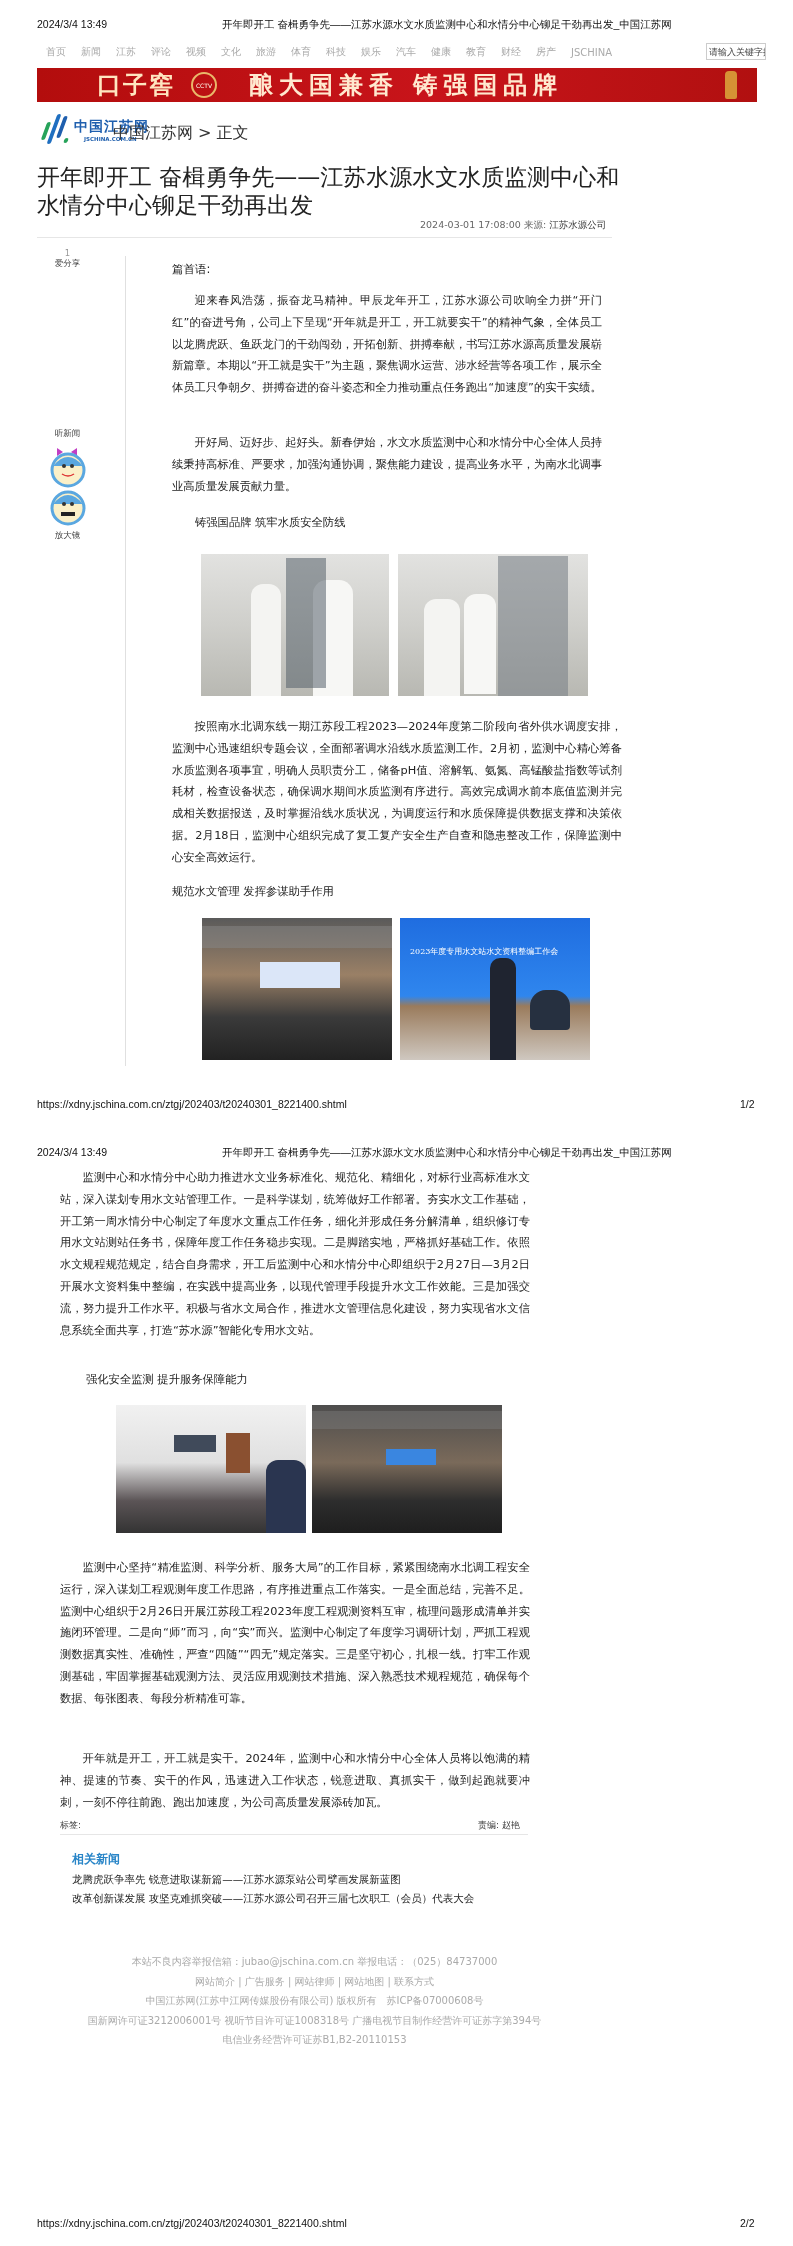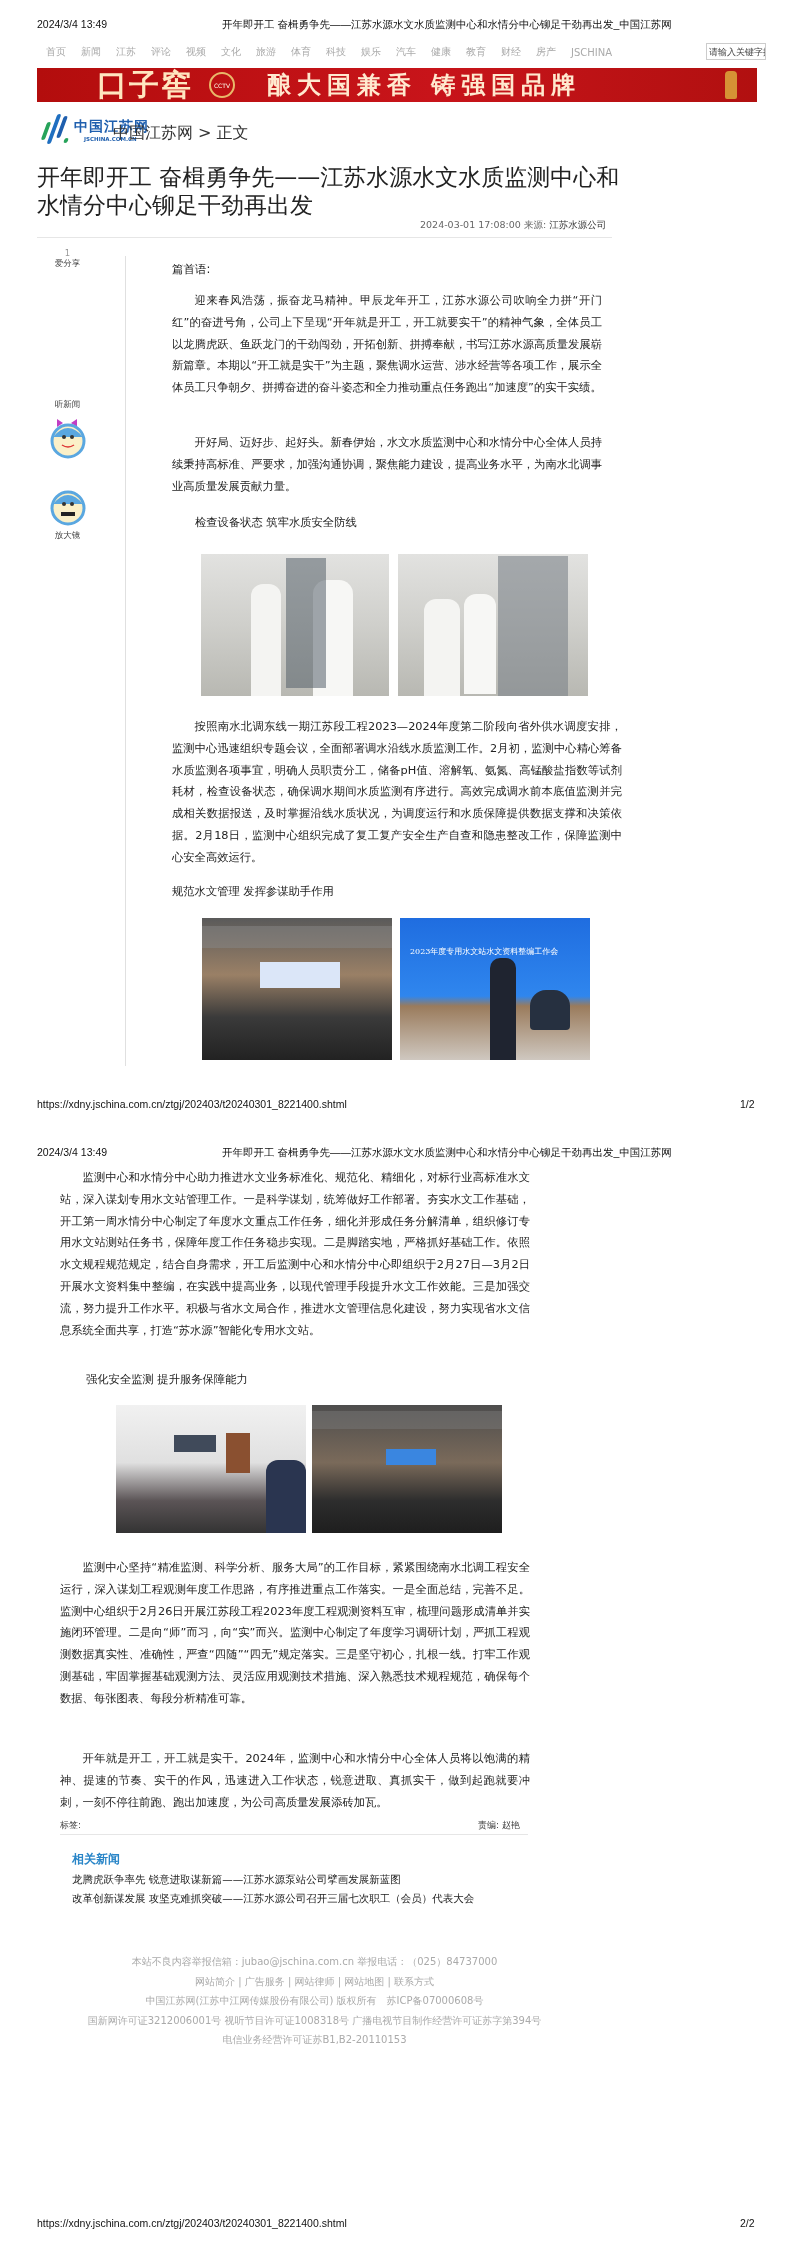--- a/index.html
+++ b/index.html
@@ -3,21 +3,21 @@
 <meta charset="utf-8">
 <style>
   * { box-sizing: border-box; margin: 0; padding: 0; }
   body { width: 793px; height: 2246px; background: #fff; font-family: "DejaVu Sans", "Liberation Sans", sans-serif; color: #222; position: relative; overflow: hidden; }
   .abs { position: absolute; }
   .print-hdr { font-family: "Liberation Sans", sans-serif; font-size: 10.5px; color: #111; }
   .nav { top: 43px; left: 46px; width: 720px; height: 18px; display: flex; align-items: center; font-size: 10px; color: #aaa; }
   .nav span { margin-right: 15px; }
   .search { position: absolute; right: 0; top: 0; width: 60px; height: 17px; border: 1px solid #ccc; font-size: 9px; color: #444; padding: 2px 2px; overflow: hidden; white-space: nowrap; background: #fff; }
   .banner { top: 68px; left: 37px; width: 720px; height: 34px; background: linear-gradient(90deg, #b30d0d 0%, #c8141a 55%, #b11010 100%); display: flex; align-items: center; color: #fff; overflow: hidden; }
-  .banner .brand { margin-left: 60px; font-family: "DejaVu Serif", serif; font-size: 30px; font-weight: bold; color: #ffe6c0; letter-spacing: 2px; }
+  .banner .brand { margin-left: 60px; font-family: "DejaVu Serif", serif; font-size: 24px; font-weight: bold; color: #ffe6c0; letter-spacing: 2px; }
   .banner .cctv { margin-left: 16px; width: 26px; height: 26px; border-radius: 50%; border: 2px solid #e9b86a; font-size: 6px; color: #ffe; display: flex; align-items: center; justify-content: center; }
   .banner .slogan { margin-left: 32px; font-family: "DejaVu Serif", serif; font-size: 24px; font-weight: bold; color: #ffe9cf; letter-spacing: 6px; }
   .banner .bottle { position: absolute; right: 20px; top: 3px; width: 12px; height: 28px; background: #d69235; border-radius: 4px 4px 2px 2px; }
   .logo { top: 112px; left: 40px; display: flex; align-items: center; }
   .logo-mark { width: 28px; height: 36px; position: relative; }
   .logo-mark i { position: absolute; width: 4px; border-radius: 2px; transform: skewX(-20deg); }
   .logo-text { margin-left: 6px; }
   .logo-text .cn { font-size: 14px; color: #1f5fae; font-weight: bold; letter-spacing: 1px; }
   .logo-text .en { font-size: 5.5px; color: #1f5fae; font-weight: bold; margin-left: 10px; }
   .crumb { top: 123px; left: 113px; font-size: 16px; color: #333; }
@@ -97,21 +97,21 @@
   <span>2024-03-01 17:08:00</span>
   <span>来源:</span>
   <b>江苏水源公司</b>
 </div>
 <div class="abs hr" style="top:237px;left:37px;width:575px;"></div>
 
 <div class="abs side" style="top:248px;">
   <div style="color:#999;">1</div>
   <div>爱分享</div>
 </div>
-<div class="abs side" style="top:399px;text-align:center;">
+<div class="abs side" style="top:428px;text-align:center;">
   <div>听新闻</div>
   <svg width="42" height="46" viewBox="0 0 42 46" style="display:block;margin:2px auto 0;">
     <path d="M10 6 L16 10 L10 14 Z M24 10 L30 6 L30 14 Z" fill="#c13ec4"></path>
     <circle cx="21" cy="28" r="16" fill="#fbf0c8" stroke="#5aa7e0" stroke-width="3"></circle>
     <path d="M6 24 Q21 6 36 24" fill="#5aa7e0"></path>
     <circle cx="17" cy="24" r="2" fill="#333"></circle>
       <circle cx="25" cy="24" r="2" fill="#333"></circle>
     <path d="M15 32 Q21 36 27 32" stroke="#d33" stroke-width="1.5" fill="none"></path>
   </svg>
 </div>
@@ -123,21 +123,21 @@
       <circle cx="25" cy="20" r="2" fill="#333"></circle>
     <rect x="14" y="28" width="14" height="4" fill="#222"></rect>
   </svg>
   <div>放大镜</div>
 </div>
 <div class="abs vline" style="top:256px;height:810px;"></div>
 
 <div class="abs" style="top:262px;left:172px;font-size:11.5px;">篇首语:</div>
 <p class="abs p" style="top:290px;left:172px;width:430px;">迎来春风浩荡，振奋龙马精神。甲辰龙年开工，江苏水源公司吹响全力拼“开门红”的奋进号角，公司上下呈现“开年就是开工，开工就要实干”的精神气象，全体员工以龙腾虎跃、鱼跃龙门的干劲闯劲，开拓创新、拼搏奉献，书写江苏水源高质量发展崭新篇章。本期以“开工就是实干”为主题，聚焦调水运营、涉水经营等各项工作，展示全体员工只争朝夕、拼搏奋进的奋斗姿态和全力推动重点任务跑出“加速度”的实干实绩。</p>
 <p class="abs p" style="top:432px;left:172px;width:430px;">开好局、迈好步、起好头。新春伊始，水文水质监测中心和水情分中心全体人员持续秉持高标准、严要求，加强沟通协调，聚焦能力建设，提高业务水平，为南水北调事业高质量发展贡献力量。</p>
-<div class="abs sub" style="top:515px;left:195px;">检查设备状态 筑牢水质安全防线</div>
+<div class="abs sub" style="top:515px;left:195px;">铸强国品牌 筑牢水质安全防线</div>
 
 <div class="abs photo lab" style="top:554px;left:201px;width:188px;height:142px;">
   <div class="inner" style="left:50px;top:30px;width:30px;height:112px;background:#f4f4f2;border-radius:12px 12px 0 0;"></div>
   <div class="inner" style="left:112px;top:26px;width:40px;height:116px;background:#f7f7f5;border-radius:14px 14px 0 0;"></div>
   <div class="inner" style="left:85px;top:4px;width:40px;height:130px;background:#56606a;opacity:.55;"></div>
 </div>
 <div class="abs photo lab" style="top:554px;left:398px;width:190px;height:142px;">
   <div class="inner" style="left:100px;top:2px;width:70px;height:140px;background:#7c8288;opacity:.6;"></div>
   <div class="inner" style="left:26px;top:45px;width:36px;height:97px;background:#f4f4f2;border-radius:12px 12px 0 0;"></div>
   <div class="inner" style="left:66px;top:40px;width:32px;height:100px;background:#f7f7f5;border-radius:12px 12px 0 0;"></div>

